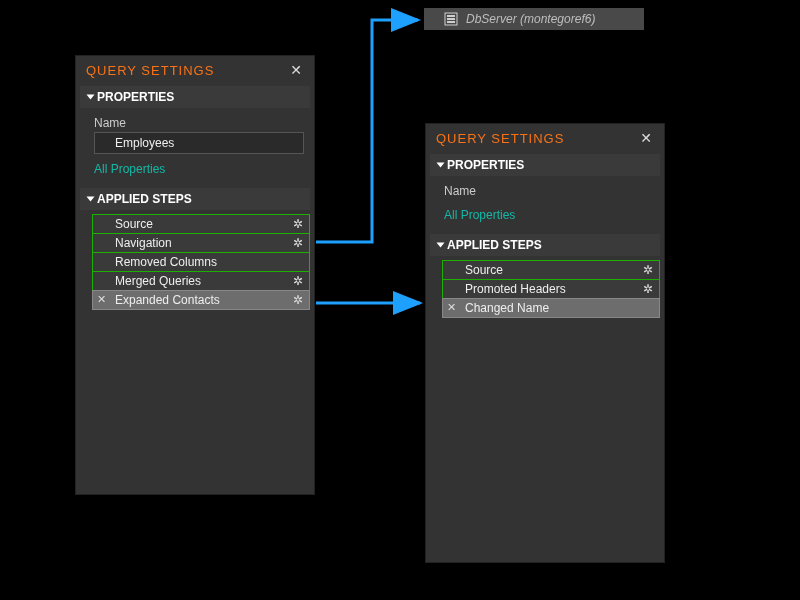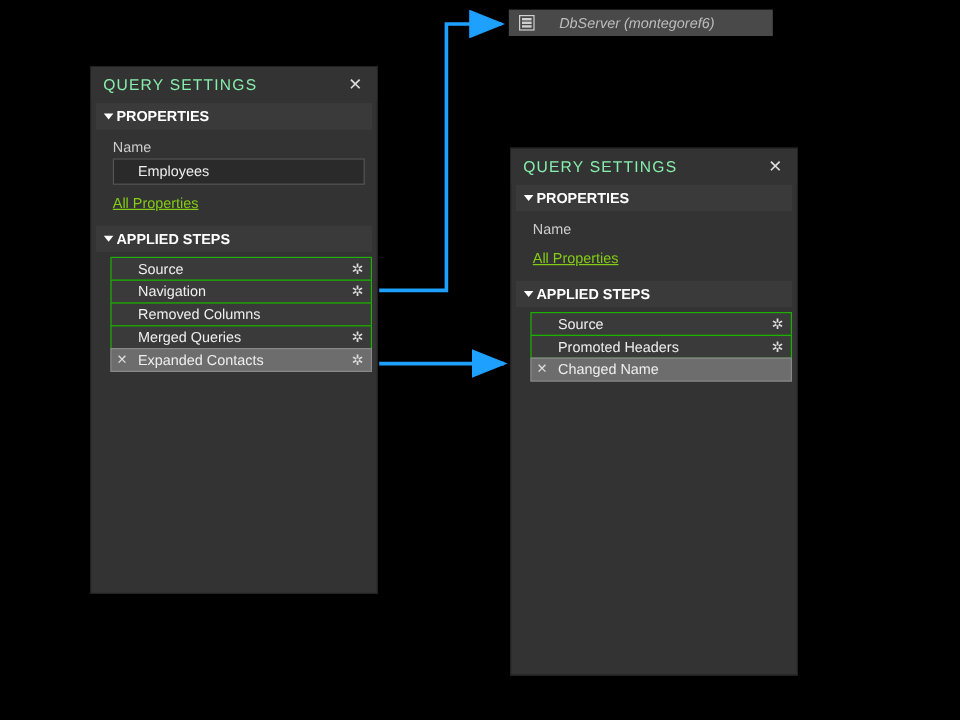--- a/index.html
+++ b/index.html
@@ -18,21 +18,21 @@
     border: 1px solid #222;
   }
   .panel-header {
     display: flex;
     align-items: center;
     justify-content: space-between;
     padding: 6px 10px;
     background: #333333;
   }
   .panel-title {
-    color: #86efac;
+    color: #f97316;
     font-size: 13px;
     letter-spacing: 1px;
     font-weight: 400;
   }
   .close-x {
     color: #ddd;
     font-size: 14px;
     cursor: pointer;
     padding: 0 2px;
   }
@@ -65,22 +65,21 @@
     width: 210px;
     margin-left: 10px;
     background: #2a2a2a;
     border: 1px solid #555;
     color: #eee;
     padding: 3px 20px;
     font-size: 12px;
     font-family: inherit;
   }
   .link {
-    color: #84cc16;
-    text-decoration: underline;
+    color: #14b8a6;
     cursor: pointer;
     display: inline-block;
     margin: 8px 0 0 10px;
   }
   .steps {
     margin: 4px 4px 0 16px;
   }
   .step {
     border: 1px solid #1db000;
     background: #3a3a3a;
@@ -119,22 +118,22 @@
   .db-item {
     position: absolute;
     left: 424px; top: 8px;
     width: 220px; height: 22px;
     background: #494949;
     color: #bdbdbd;
     font-style: italic;
     font-size: 12px;
     display: flex;
     align-items: center;
-    padding: 0 8px;
-    gap: 20px;
+    padding: 0 20px;
+    gap: 8px;
   }
   .db-icon svg { display:block; }
 
   
   svg.arrow { position: absolute; pointer-events: none; }
 </style>
 </head>
 <body>
 
 <div class="db-item">

